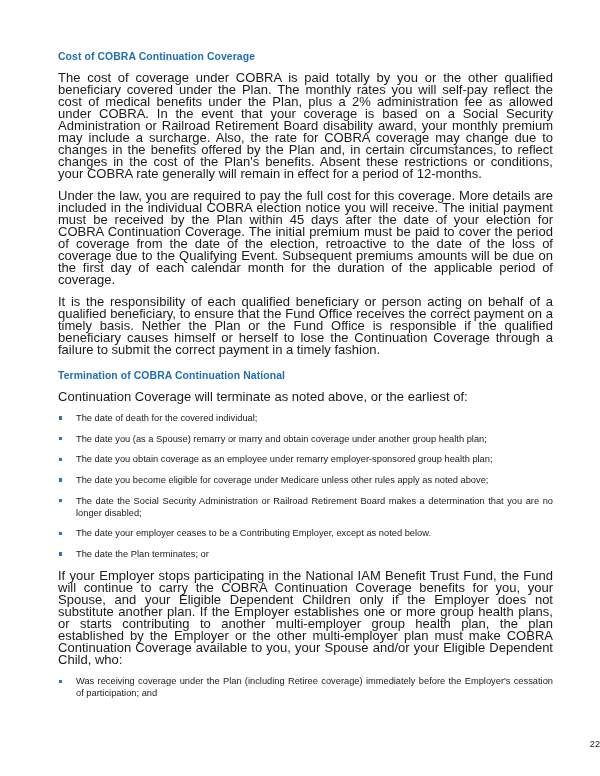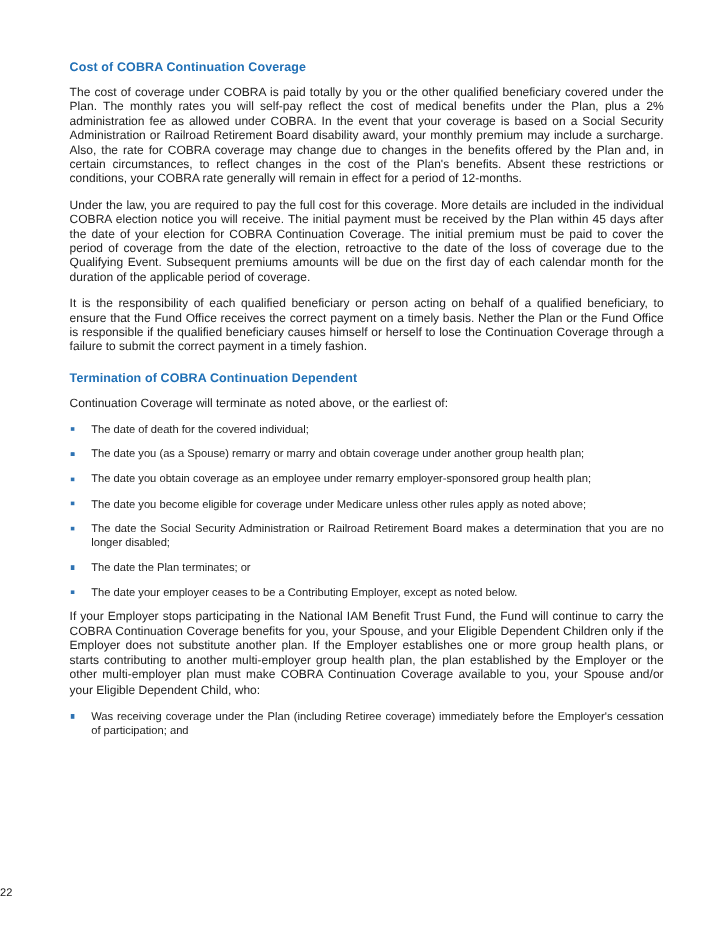--- a/index.html
+++ b/index.html
@@ -36,21 +36,21 @@
     font-weight: bold;
     color: #1f6fb5;
     margin: 0 0 9px 0;
     line-height: 13px;
     letter-spacing: 0.1px;
   }
   h2.section-heading.spaced {
     margin-top: 13px;
   }
   p.body-text {
-    font-size: 10px;
+    font-size: 13px;
     line-height: 12.05px;
     text-align: justify;
     margin: 0 0 9.5px 0;
     color: #1a1a1a;
     letter-spacing: 0.01px;
   }
   p.body-text.lead-in {
     margin-bottom: 9px;
   }
   ul.bullet-list {
@@ -77,40 +77,40 @@
     width: 3.2px;
     height: 3.2px;
     background: #2e73b3;
     display: block;
   }
   .page-number {
     position: absolute;
     left: 0;
     top: 739px;
     width: 600px;
-    text-align: left;
+    text-align: right;
     font-size: 9.2px;
     color: #1a1a1a;
   }
 </style>
 </head>
 <body>
 
 <div class="page">
   <div class="content">
 
     <h2 class="section-heading">Cost of COBRA Continuation Coverage</h2>
 
     <p class="body-text">The cost of coverage under COBRA is paid totally by you or the other qualified beneficiary covered under the Plan. The monthly rates you will self-pay reflect the cost of medical benefits under the Plan, plus a 2% administration fee as allowed under COBRA. In the event that your coverage is based on a Social Security Administration or Railroad Retirement Board disability award, your monthly premium may include a surcharge. Also, the rate for COBRA coverage may change due to changes in the benefits offered by the Plan and, in certain circumstances, to reflect changes in the cost of the Plan's benefits. Absent these restrictions or conditions, your COBRA rate generally will remain in effect for a period of 12-months.</p>
 
     <p class="body-text">Under the law, you are required to pay the full cost for this coverage. More details are included in the individual COBRA election notice you will receive. The initial payment must be received by the Plan within 45 days after the date of your election for COBRA Continuation Coverage. The initial premium must be paid to cover the period of coverage from the date of the election, retroactive to the date of the loss of coverage due to the Qualifying Event. Subsequent premiums amounts will be due on the first day of each calendar month for the duration of the applicable period of coverage.</p>
 
     <p class="body-text">It is the responsibility of each qualified beneficiary or person acting on behalf of a qualified beneficiary, to ensure that the Fund Office receives the correct payment on a timely basis. Nether the Plan or the Fund Office is responsible if the qualified beneficiary causes himself or herself to lose the Continuation Coverage through a failure to submit the correct payment in a timely fashion.</p>
 
-    <h2 class="section-heading spaced">Termination of COBRA Continuation Dependent</h2>
+    <h2 class="section-heading spaced">Termination of COBRA Continuation National</h2>
 
     <p class="body-text lead-in">Continuation Coverage will terminate as noted above, or the earliest of:</p>
 
     <ul class="bullet-list">
       <li>
         <span class="bullet-marker"></span>
         <span>The date of death for the covered individual;</span>
       </li>
       <li>
         <span class="bullet-marker"></span>
@@ -126,25 +126,25 @@
       <li>
         <span class="bullet-marker"></span>
         <span>The date you become eligible for coverage under Medicare unless other rules apply as noted above;</span>
       </li>
       <li>
         <span class="bullet-marker"></span>
         <span>The date the Social Security Administration or Railroad Retirement Board makes a determination that you are no longer disabled;</span>
       </li>
       <li>
         <span class="bullet-marker"></span>
-        <span>The date the Plan terminates; or</span>
+        <span>The date your employer ceases to be a Contributing Employer, except as noted below.</span>
       </li>
       <li>
         <span class="bullet-marker"></span>
-        <span>The date your employer ceases to be a Contributing Employer, except as noted below.</span>
+        <span>The date the Plan terminates; or</span>
       </li>
     </ul>
 
     <p class="body-text">If your Employer stops participating in the National IAM Benefit Trust Fund, the Fund will continue to carry the COBRA Continuation Coverage benefits for you, your Spouse, and your Eligible Dependent Children only if the Employer does not substitute another plan. If the Employer establishes one or more group health plans, or starts contributing to another multi-employer group health plan, the plan established by the Employer or the other multi-employer plan must make COBRA Continuation Coverage available to you, your Spouse and/or your Eligible Dependent Child, who:</p>
 
     <ul class="bullet-list">
       <li>
         <span class="bullet-marker"></span>
         <span>Was receiving coverage under the Plan (including Retiree coverage) immediately before the Employer's cessation of participation; and</span>
       </li>

